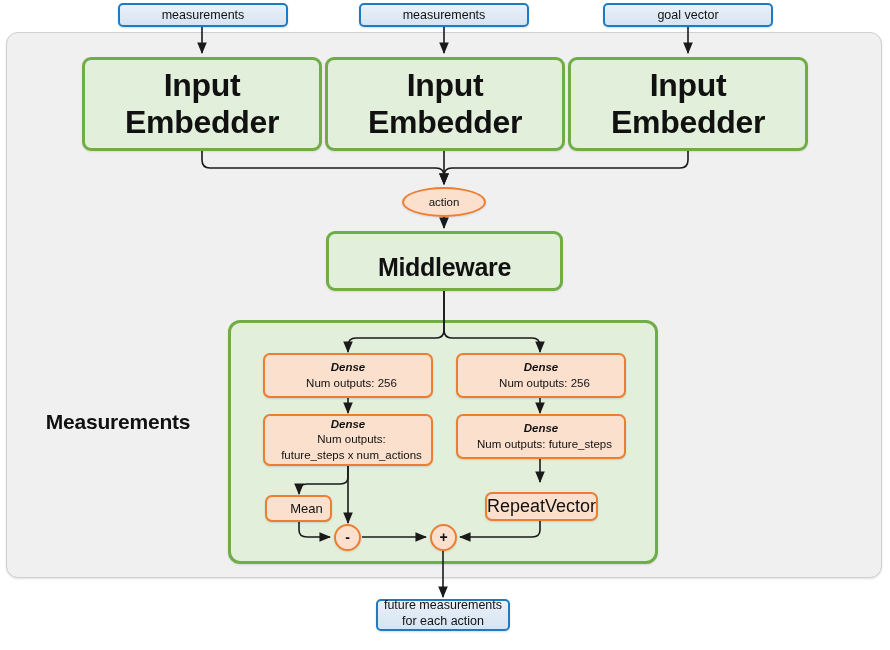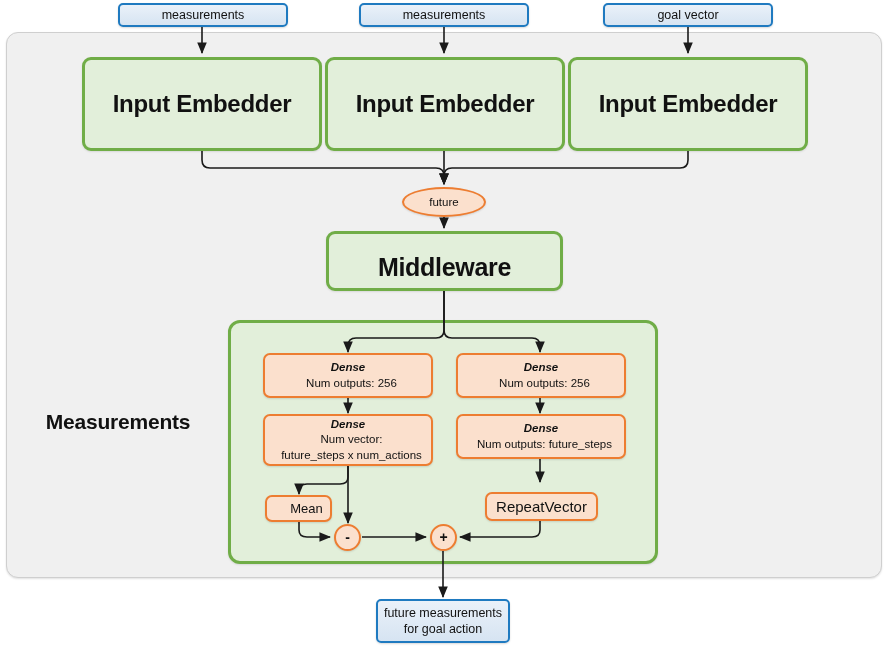--- a/index.html
+++ b/index.html
@@ -88,38 +88,38 @@
   }
 
   
   .green-box {
     background: #e2efda;
     border: 3px solid #70ad47;
     border-radius: 9px;
     box-shadow: 0 1px 2px rgba(0,0,0,0.10);
   }
   .green-box .title {
-    font-size: 24px;
+    font-size: 32px;
     font-weight: bold;
     letter-spacing: -0.3px;
   }
   .green-box.middleware .title { font-size: 25px; margin-top: 12px; }
 
   
   .op-box {
     background: #fbe0cd;
     border: 2.5px solid #ed7d31;
     border-radius: 7px;
     box-shadow: 0 1px 2px rgba(0,0,0,0.12);
     font-size: 11.5px;
     line-height: 1.32;
   }
   .op-box .bold-line { font-weight: bold; font-size: 11.5px; font-style: italic; }
   .op-box .plain-line { font-weight: normal; padding-left: 7px; }
-  .op-box.repeat-vector { font-size: 15px; }
+  .op-box.repeat-vector { font-size: 18px; }
   .op-box.mean { font-size: 13px; padding-left: 16px; }
 
   
   .ellipse-node {
     background: #fbe0cd;
     border: 2.5px solid #ed7d31;
     border-radius: 50%;
     font-size: 11.5px;
     box-shadow: 0 1px 2px rgba(0,0,0,0.12);
   }
@@ -202,39 +202,39 @@
     <span class="title">Input Embedder</span>
   </div>
   <div class="node green-box" style="left:325px; top:57px; width:240px; height:94px;">
     <span class="title">Input Embedder</span>
   </div>
   <div class="node green-box" style="left:568px; top:57px; width:240px; height:94px;">
     <span class="title">Input Embedder</span>
   </div>
 
   <div class="node ellipse-node" style="left:402px; top:187px; width:84px; height:30px;">
-    <span>future</span>
+    <span>action</span>
   </div>
 
   <div class="node green-box middleware" style="left:326px; top:231px; width:237px; height:60px;">
     <span class="title">Middleware</span>
   </div>
 
   <div class="head-label">
     <div>Measurements</div>
   </div>
 
   <div class="node op-box" style="left:263px; top:353px; width:170px; height:45px;">
     <span class="bold-line">Dense</span>
     <span class="plain-line">Num outputs: 256</span>
   </div>
 
   <div class="node op-box" style="left:263px; top:414px; width:170px; height:52px;">
     <span class="bold-line">Dense</span>
-    <span class="plain-line">Num vector:</span>
+    <span class="plain-line">Num outputs:</span>
     <span class="plain-line">future_steps x num_actions</span>
   </div>
 
   <div class="node op-box mean" style="left:265px; top:495px; width:67px; height:27px;">
     <span>Mean</span>
   </div>
 
   <div class="node op-circle" style="left:334px; top:524px;">
     <span>-</span>
   </div>
@@ -250,18 +250,18 @@
   </div>
 
   <div class="node op-box repeat-vector" style="left:485px; top:492px; width:113px; height:29px;">
     <span>RepeatVector</span>
   </div>
 
   <div class="node op-circle" style="left:430px; top:524px;">
     <span>+</span>
   </div>
 
-  <div class="node io-box" style="left:376px; top:599px; width:134px; height:44px;">
+  <div class="node io-box" style="left:376px; top:599px; width:134px; height:32px;justify-content:flex-end;">
     <span>future measurements</span>
-    <span>for goal action</span>
+    <span>for each action</span>
   </div>
 
 </div>
 
 </body></html>

